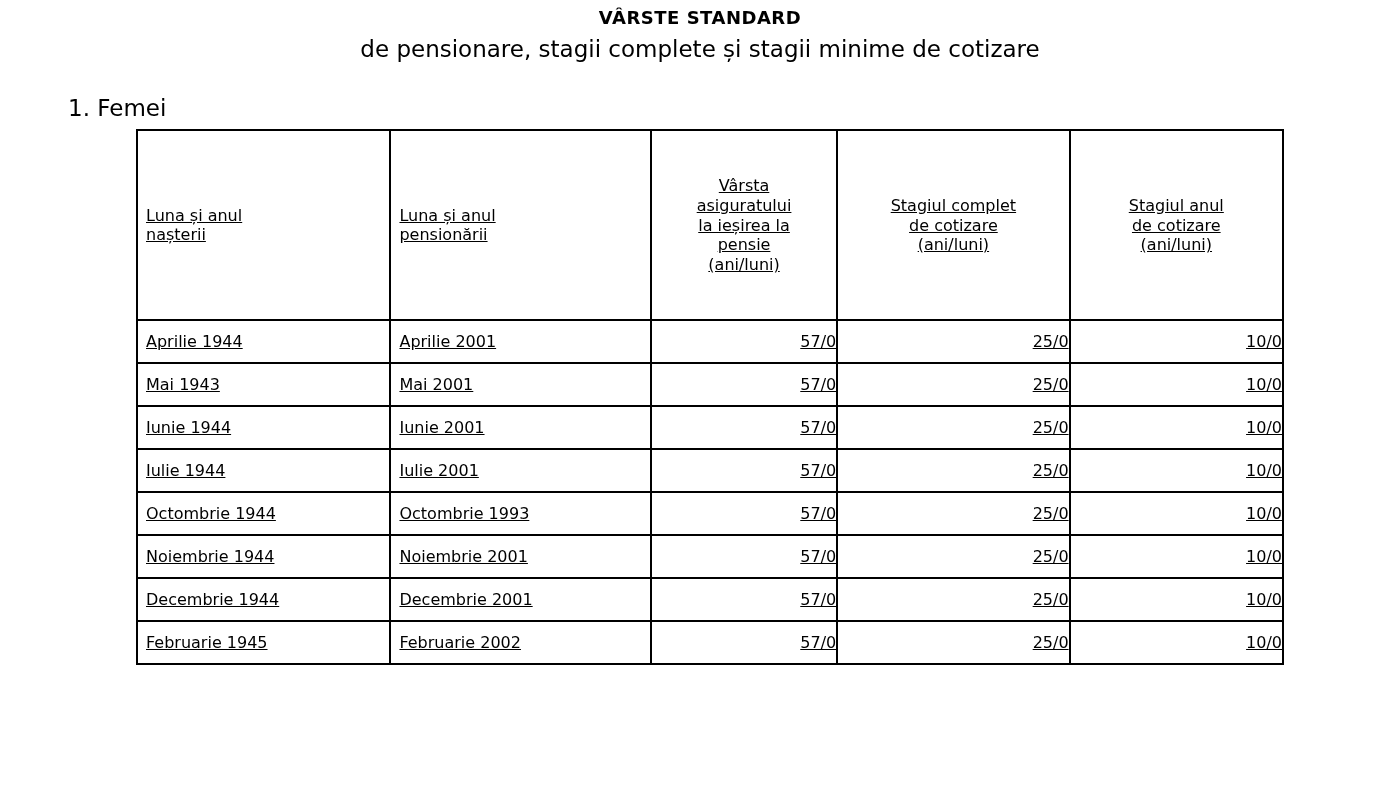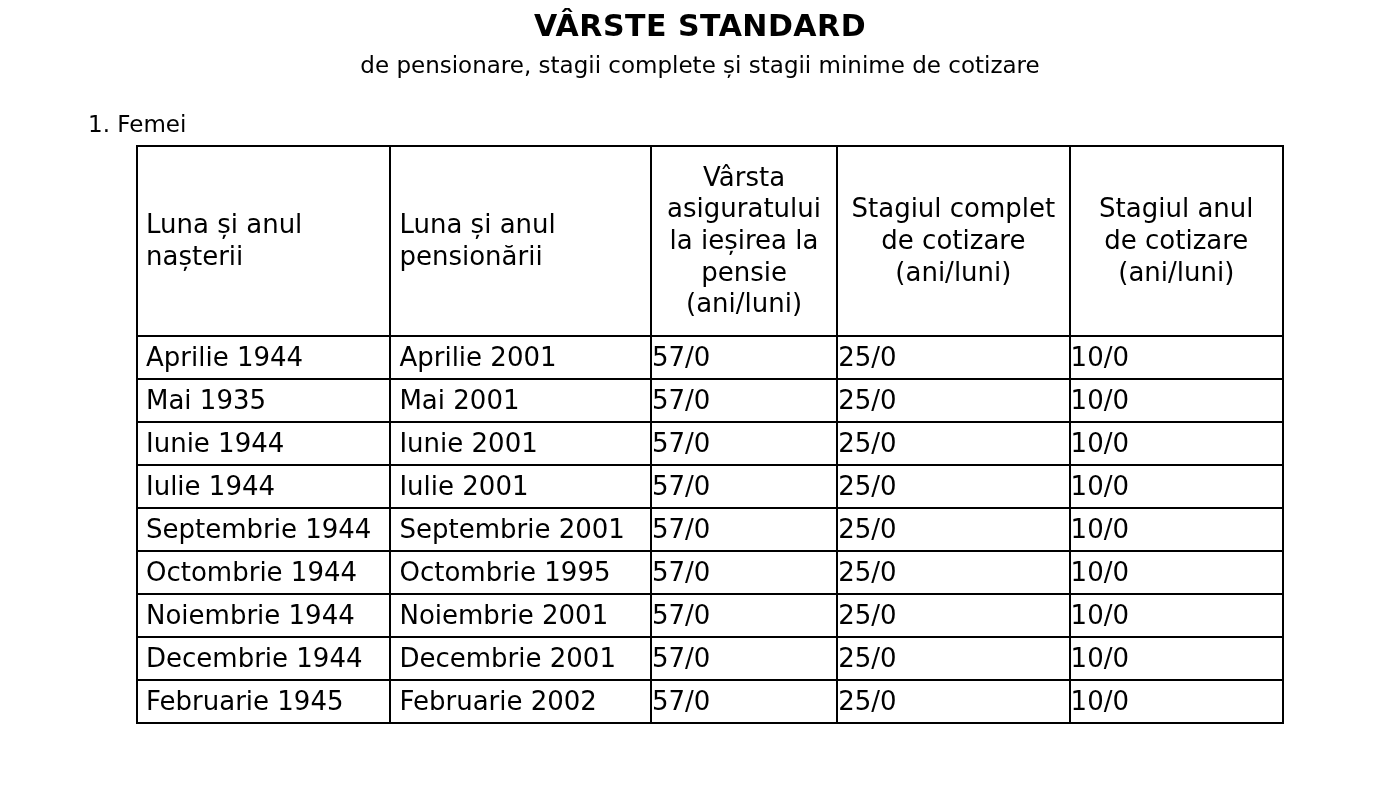--- a/index.html
+++ b/index.html
@@ -15,56 +15,57 @@
     color: #000000;
   }
   .page {
     position: relative;
     width: 1400px;
     height: 800px;
     background: #ffffff;
   }
   .doc-title {
     text-align: center;
-    font-size: 30px;
+    font-size: 18px;
     font-weight: bold;
     letter-spacing: 0.5px;
     margin: 6px 0 0 0;
     line-height: 1.3;
   }
   .doc-subtitle {
     text-align: center;
     font-size: 23px;
     font-weight: normal;
     margin: 6px 0 12px 0;
     line-height: 1.3;
   }
   .section-label {
-    margin: 30px 0 8px 88px;
+    margin: 30px 0 8px 68px;
     font-size: 23px;
     font-weight: normal;
   }
   .table-wrap {
     margin-left: 136px;
     width: 1148px;
   }
   table.pension {
     border-collapse: collapse;
     table-layout: fixed;
     width: 1148px;
     background: #fff;
   }
   table.pension th,
   table.pension td {
     border: 2px solid #000000;
     font-weight: normal;
-    font-size: 26px;
+    font-size: 16px;
     line-height: 1.22;
     padding: 0;
     background: #fff;
+    text-decoration: underline;
   }
   table.pension thead th {
     vertical-align: middle;
     height: 180px;
     padding: 4px 6px;
   }
   th.col-a, th.col-b {
     text-align: left;
     padding-left: 8px !important;
   }
@@ -73,21 +74,21 @@
   }
   table.pension tbody td {
     height: 41px;
     vertical-align: middle;
   }
   td.txt {
     text-align: left;
     padding-left: 8px !important;
   }
   td.num {
-    text-align: left;
+    text-align: right;
     border-radius: 18px;
   }
   col.c1 { width: 253px; }
   col.c2 { width: 260px; }
   col.c3 { width: 186px; }
   col.c4 { width: 232px; }
   col.c5 { width: 213px; }
   .head-line { display: block; }
 </style>
 </head>
@@ -140,50 +141,43 @@
       </thead>
       <tbody id="table-body">
           <tr>
             <td class="txt">Aprilie 1944</td>
             <td class="txt">Aprilie 2001</td>
             <td class="num">57/0</td>
             <td class="num">25/0</td>
             <td class="num">10/0</td>
           </tr>
           <tr>
-            <td class="txt">Mai 1935</td>
+            <td class="txt">Mai 1943</td>
             <td class="txt">Mai 2001</td>
             <td class="num">57/0</td>
             <td class="num">25/0</td>
             <td class="num">10/0</td>
           </tr>
           <tr>
             <td class="txt">Iunie 1944</td>
             <td class="txt">Iunie 2001</td>
             <td class="num">57/0</td>
             <td class="num">25/0</td>
             <td class="num">10/0</td>
           </tr>
           <tr>
             <td class="txt">Iulie 1944</td>
             <td class="txt">Iulie 2001</td>
             <td class="num">57/0</td>
             <td class="num">25/0</td>
             <td class="num">10/0</td>
           </tr>
           <tr>
-            <td class="txt">Septembrie 1944</td>
-            <td class="txt">Septembrie 2001</td>
-            <td class="num">57/0</td>
-            <td class="num">25/0</td>
-            <td class="num">10/0</td>
-          </tr>
-          <tr>
             <td class="txt">Octombrie 1944</td>
-            <td class="txt">Octombrie 1995</td>
+            <td class="txt">Octombrie 1993</td>
             <td class="num">57/0</td>
             <td class="num">25/0</td>
             <td class="num">10/0</td>
           </tr>
           <tr>
             <td class="txt">Noiembrie 1944</td>
             <td class="txt">Noiembrie 2001</td>
             <td class="num">57/0</td>
             <td class="num">25/0</td>
             <td class="num">10/0</td>

